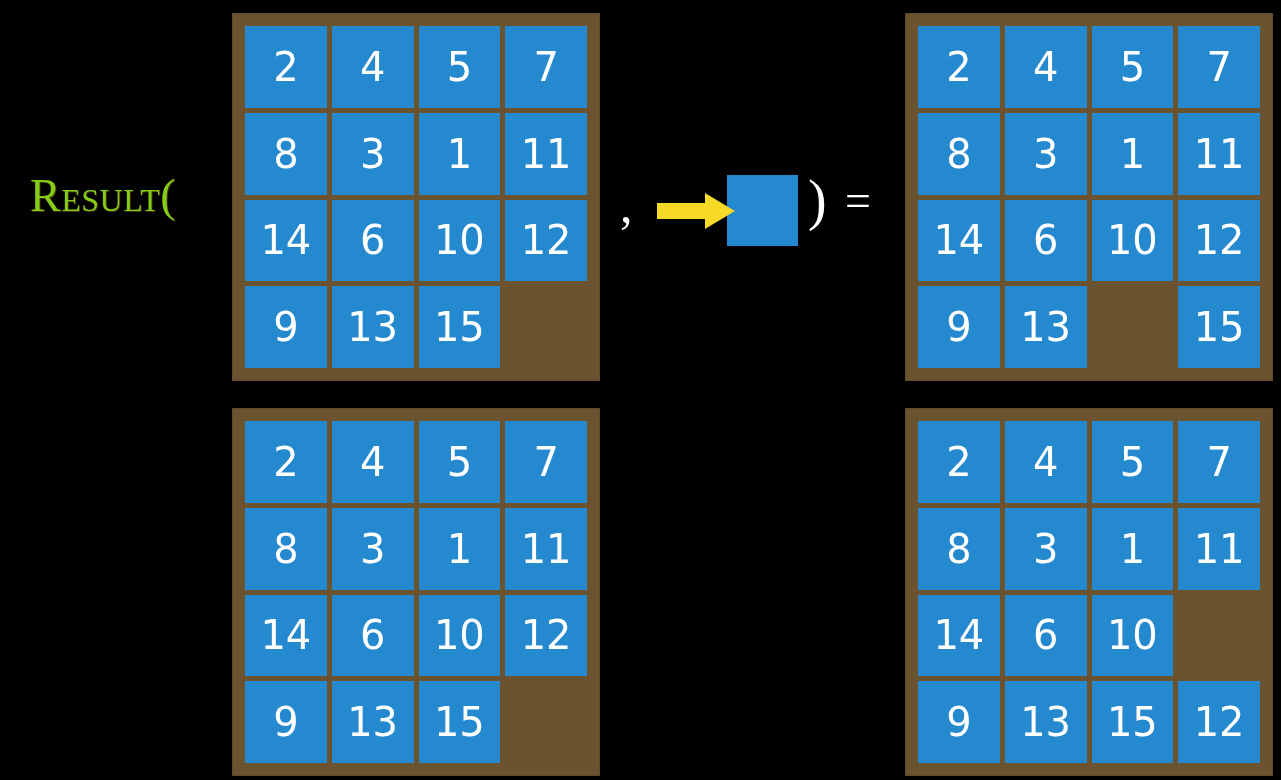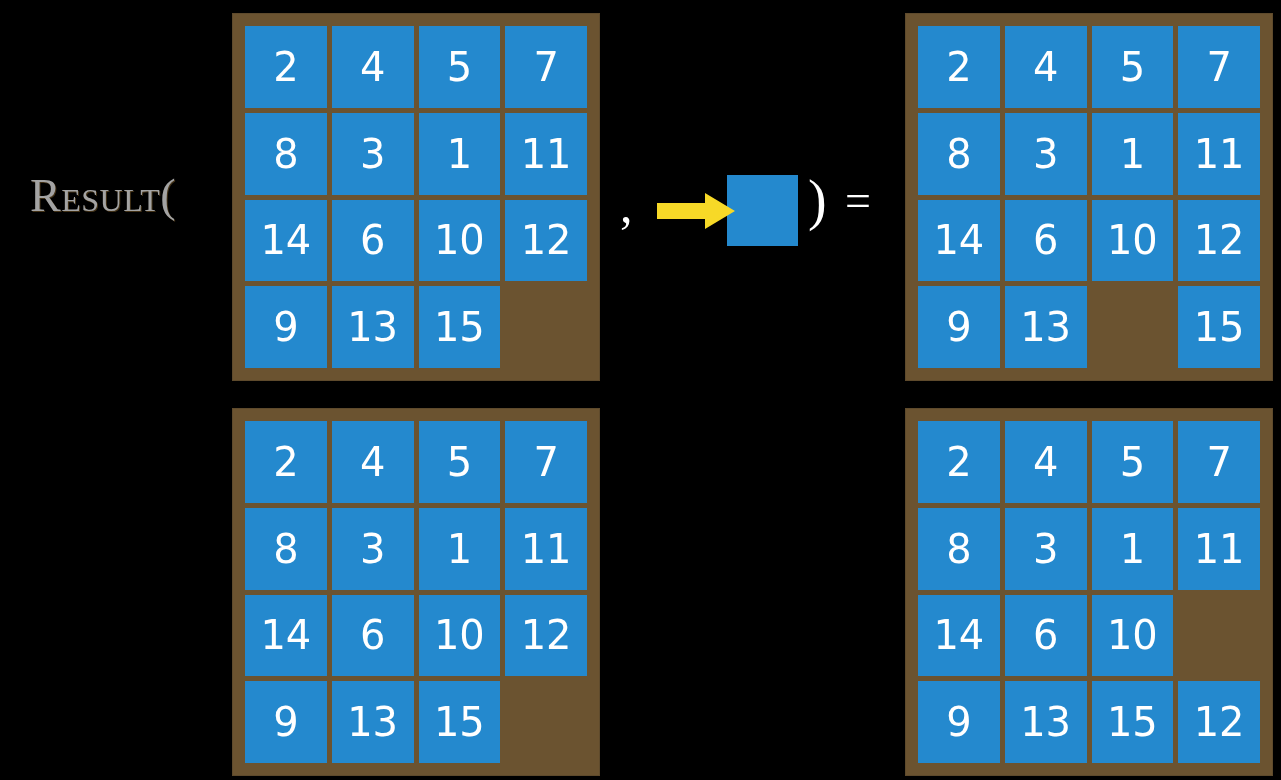--- a/index.html
+++ b/index.html
@@ -31,21 +31,21 @@
   .row-2 { top: 390px; }
 
   
   .result-label {
     position: absolute;
     left: 30px;
     font-family: "Liberation Serif", "DejaVu Serif", serif;
     font-variant: small-caps;
     font-size: 46px;
     line-height: 1;
-    color: #a3a3a3;
+    color: #84cc16;
     letter-spacing: 0.5px;
     white-space: nowrap;
     text-shadow: 1px 1px 0 rgba(120,90,40,0.55);
   }
   .row-1 .result-label { top: 173px; }
 
   
   .punct {
     position: absolute;
     font-family: "Liberation Serif", "DejaVu Serif", serif;

